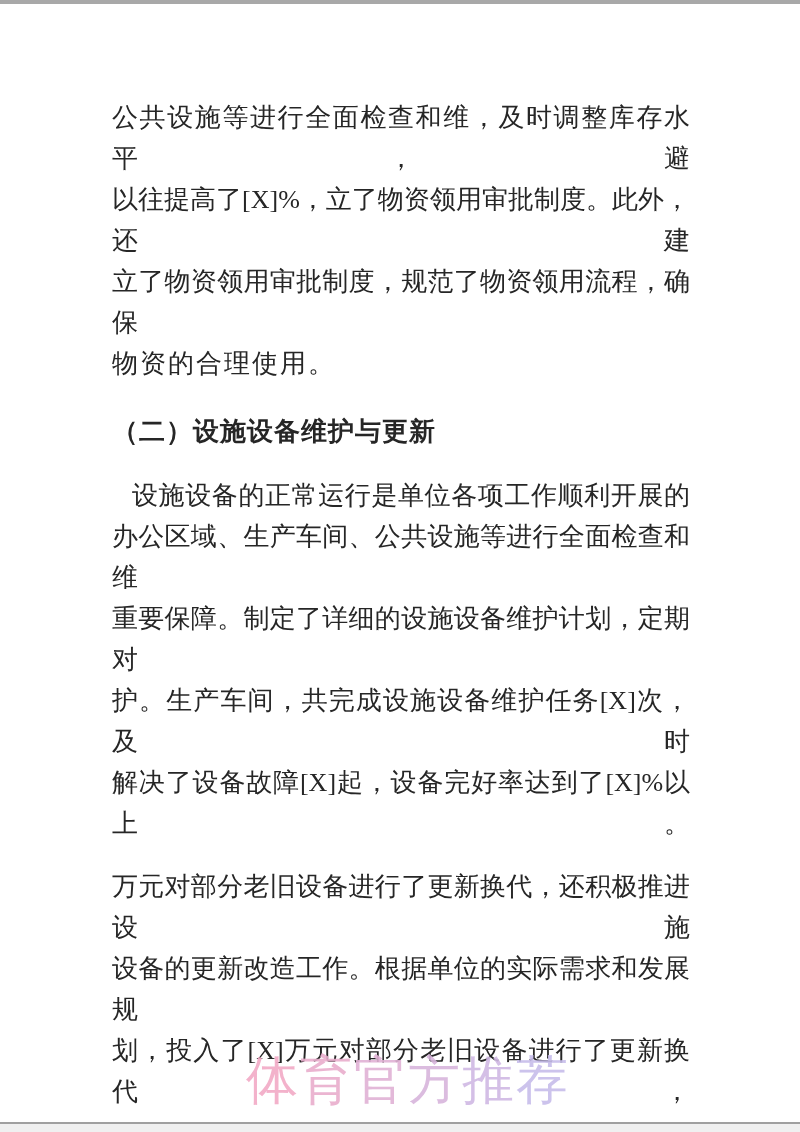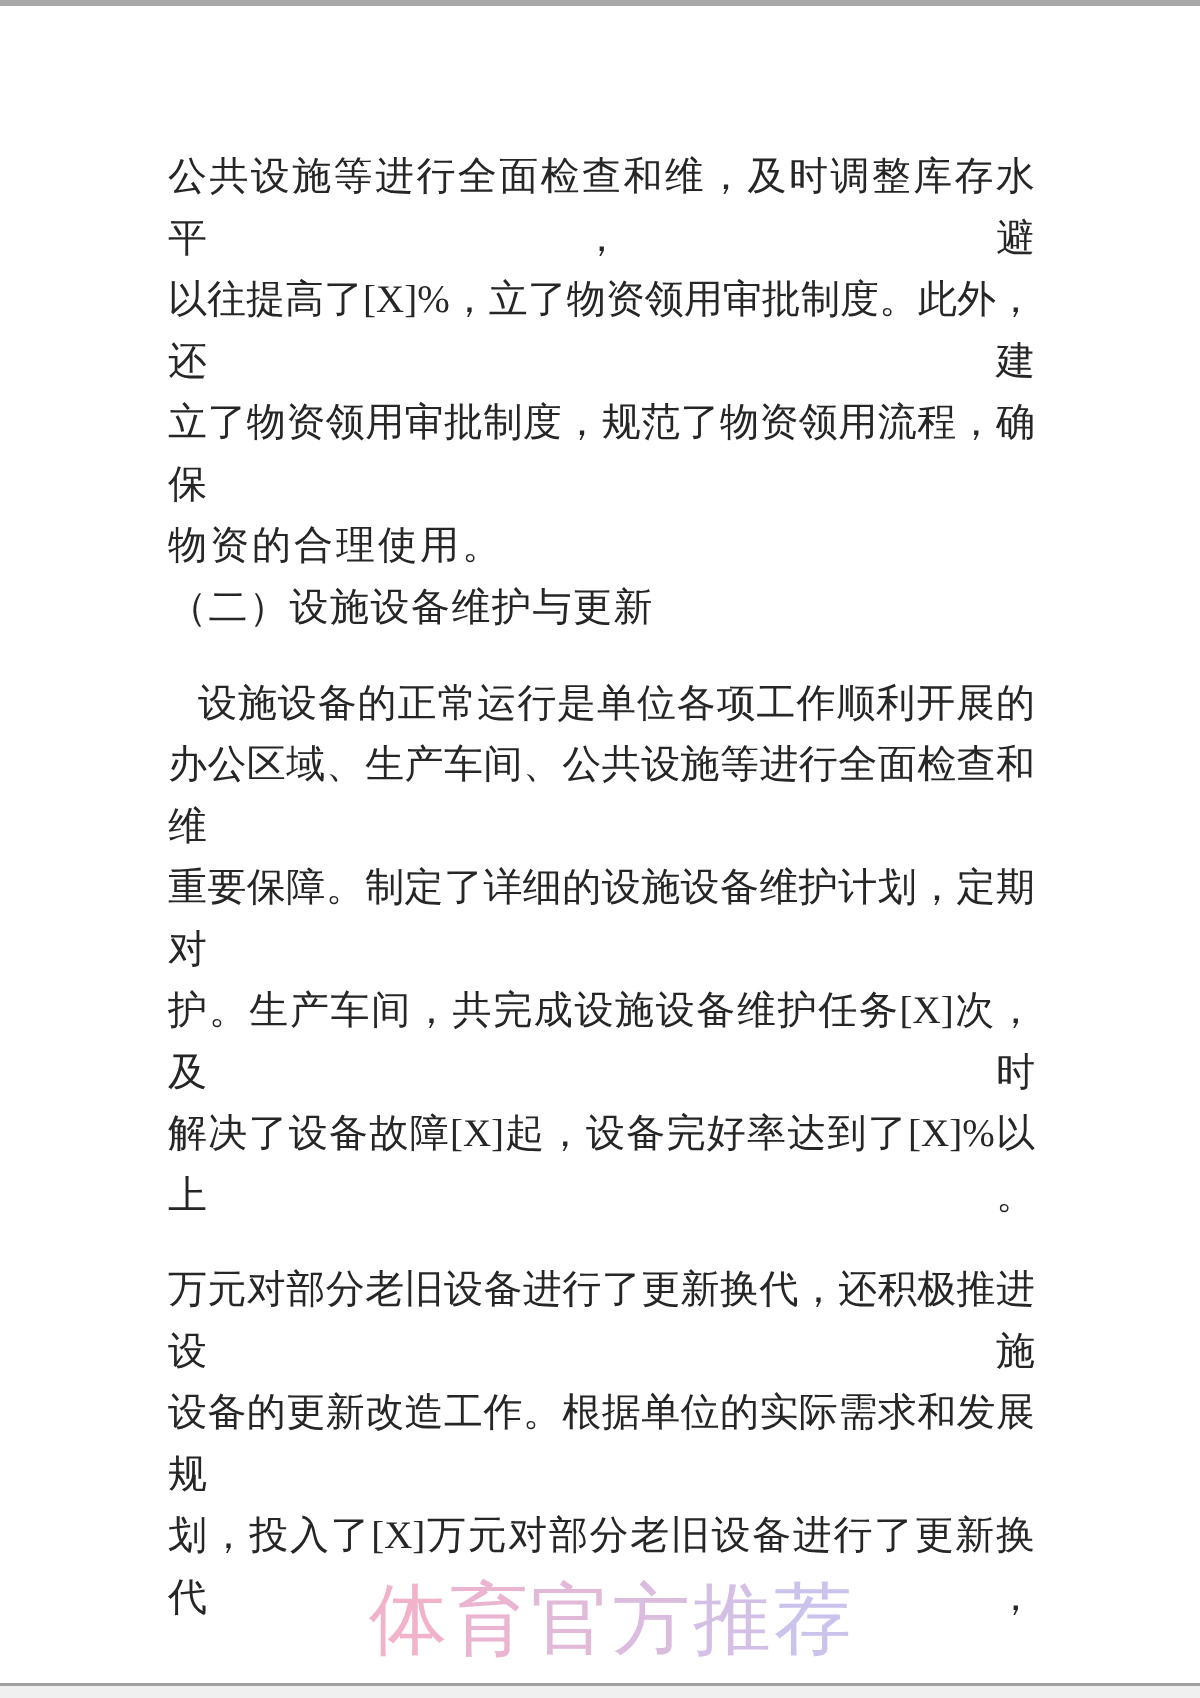--- a/index.html
+++ b/index.html
@@ -33,22 +33,23 @@
     box-sizing: border-box;
     width: 800px;
     padding: 97px 110px 0 112px;
     color: var(--text-color, #262626);
     font-size: 26px;
     line-height: 41px;
   }
   .paragraph { margin: 0; }
   .paragraph + .paragraph { margin-top: 22px; }
   .heading {
+    margin-top: 27px;
     margin-bottom: 23px;
-    font-weight: normal;
+    font-weight: bold;
     letter-spacing: 1px;
     white-space: nowrap;
   }
   .line {
     text-align: justify;
     text-align-last: justify;
     text-justify: inter-character;
   }
   .line-last {
     text-align: center;

